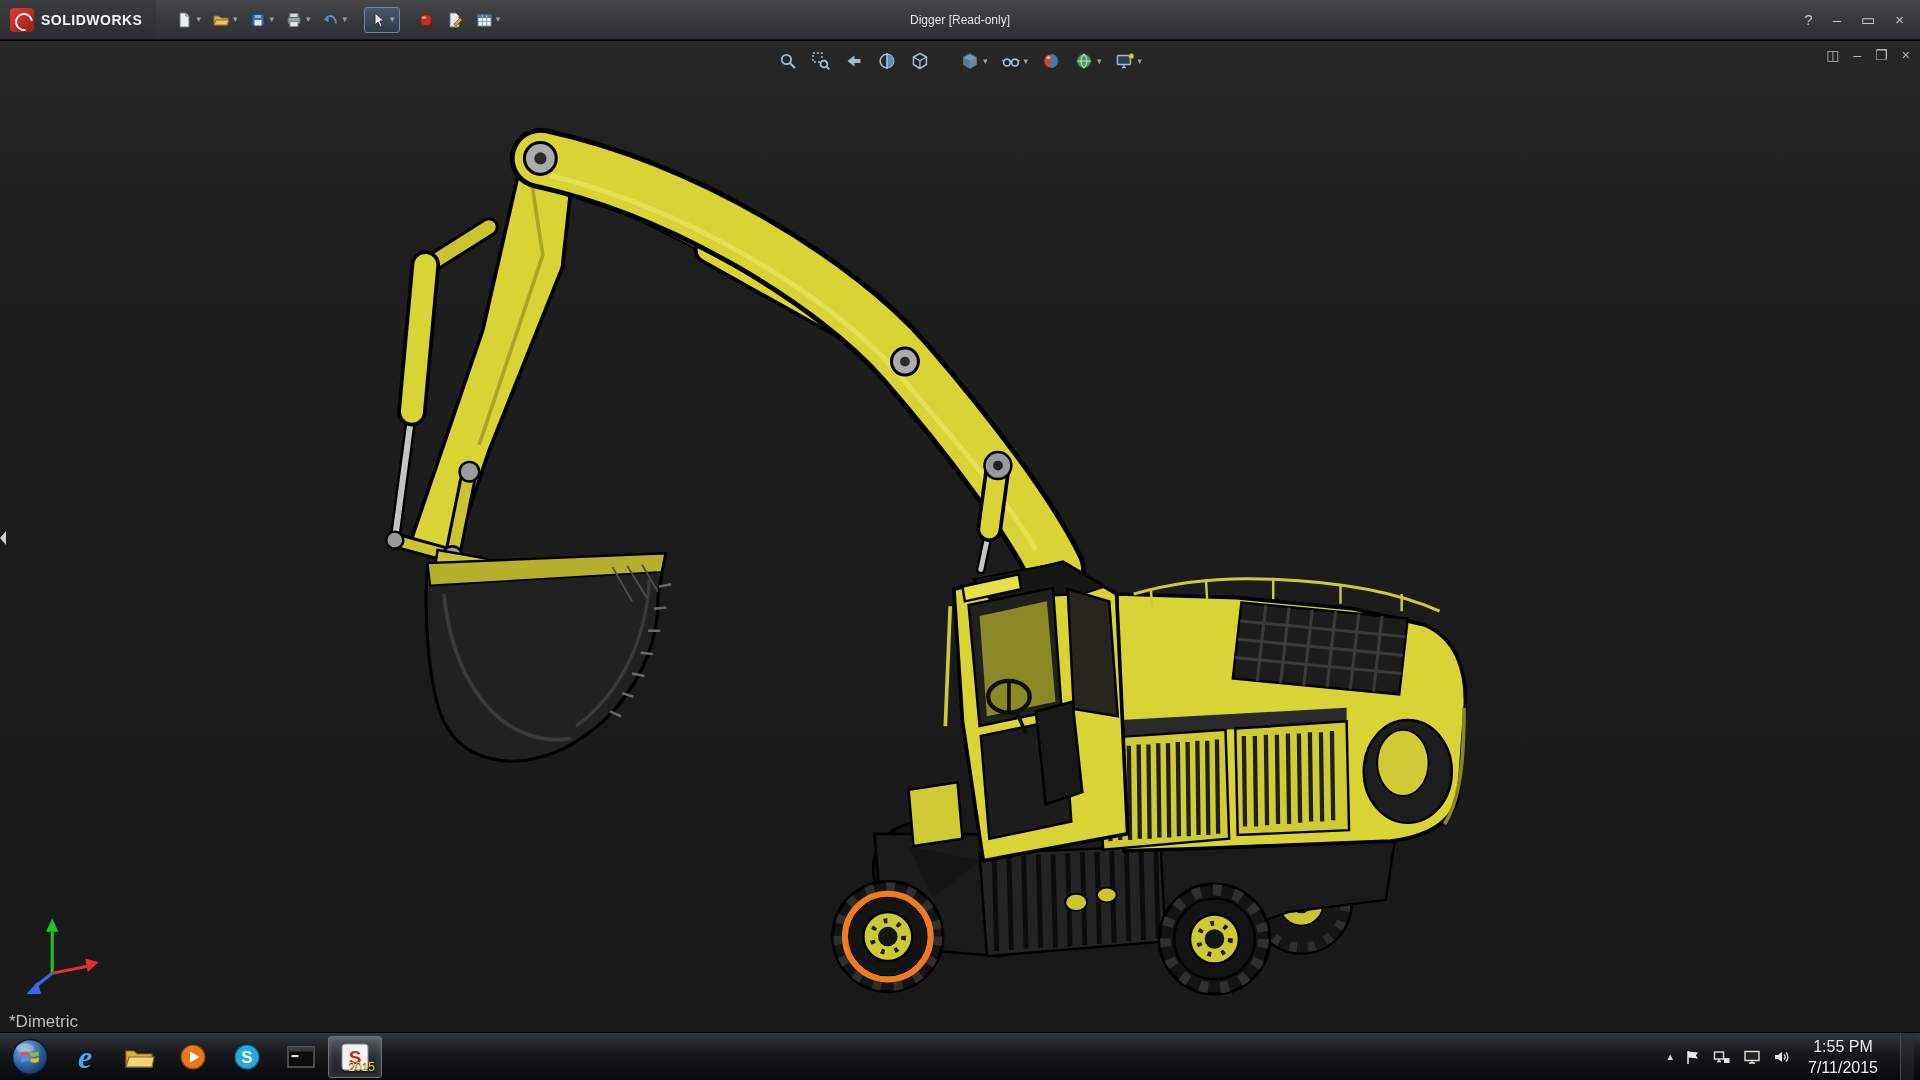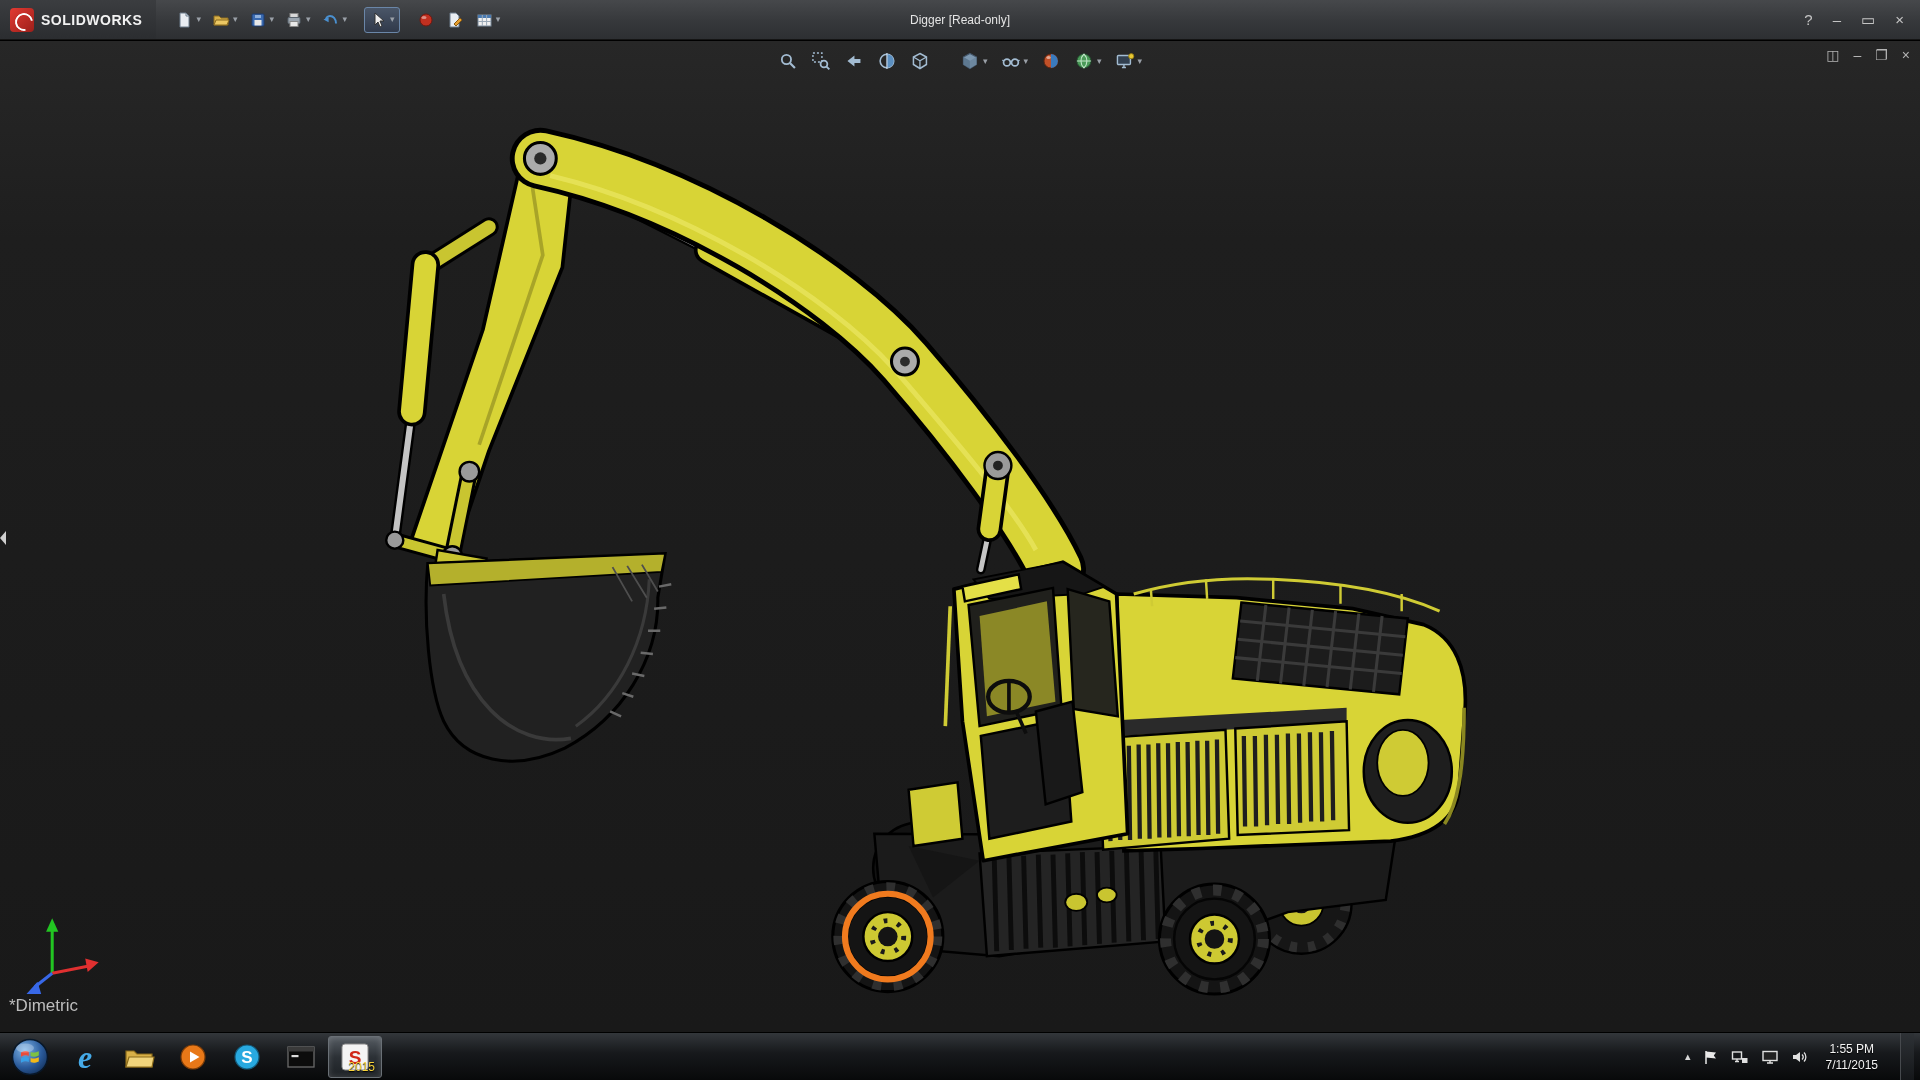--- a/index.html
+++ b/index.html
@@ -34,21 +34,21 @@
 
   
   .viewport { position:absolute; top:41px; left:0; right:0; bottom:48px;
     background:linear-gradient(180deg,#272727 0%, #1e1e1e 20%, #191919 100%); overflow:hidden; }
   .headsup { position:absolute; top:8px; left:50%; transform:translateX(-50%);
     display:flex; align-items:center; gap:7px; z-index:5; }
   .headsup .tb-btn { padding:1px 2px; }
   .doc-controls { position:absolute; top:6px; right:10px; display:flex; gap:14px;
     color:#b4b4b4; font-size:14px; z-index:5; }
   .model-svg { position:absolute; inset:0; width:100%; height:100%; }
-  .view-label { position:absolute; left:9px; bottom:16px; color:#bdbdbd; font-size:17px; }
+  .view-label { position:absolute; left:9px; bottom:0px; color:#bdbdbd; font-size:17px; }
   .collapse-arrow { position:absolute; left:0; top:490px; width:0; height:0;
     border-top:7px solid transparent; border-bottom:7px solid transparent;
     border-right:6px solid #cfcfcf; }
 
   
   .taskbar { position:absolute; left:0; right:0; bottom:0; height:48px;
     background:linear-gradient(#33373b, #17191c 42%, #08090a);
     border-top:1px solid #000; display:flex; align-items:center; padding:0 0 0 4px; z-index:40; }
   .orb { width:40px; height:40px; border:none; background:transparent; margin:0 8px 0 6px; }
   .orb svg { display:block; }
@@ -56,21 +56,21 @@
     border:1px solid transparent; border-radius:3px; background:transparent; position:relative; }
   .app-btn.active { border:1px solid #6a7076;
     background:linear-gradient(#565c63,#2c3136 50%,#1d2125);
     box-shadow:inset 0 0 6px rgba(255,255,255,.18); }
   .ie-e { color:#45aae8; font-family:"Liberation Serif", serif; font-style:italic;
     font-weight:bold; font-size:32px; line-height:1; }
   .sw-badge { position:absolute; right:6px; bottom:3px; color:#f6d23a; font-size:12px;
     font-weight:normal; text-shadow:0 1px 1px #000; }
   .tray { margin-left:auto; display:flex; align-items:center; gap:12px; padding-right:6px; }
   .tray-glyph { color:#d8d8d8; font-size:11px; }
-  .clock { text-align:center; color:#f2f2f2; font-size:12px; line-height:1.3;
+  .clock { text-align:center; color:#f2f2f2; font-size:16px; line-height:1.3;
     margin:2px 10px 0 6px; text-shadow:0 1px 1px #000; }
   .show-desktop { width:14px; height:48px; border-left:1px solid #46494d;
     background:linear-gradient(#2e3236,#141619); }
 </style>
 </head>
 <body>
 
 <div class="screen">
 
   <header class="titlebar">

